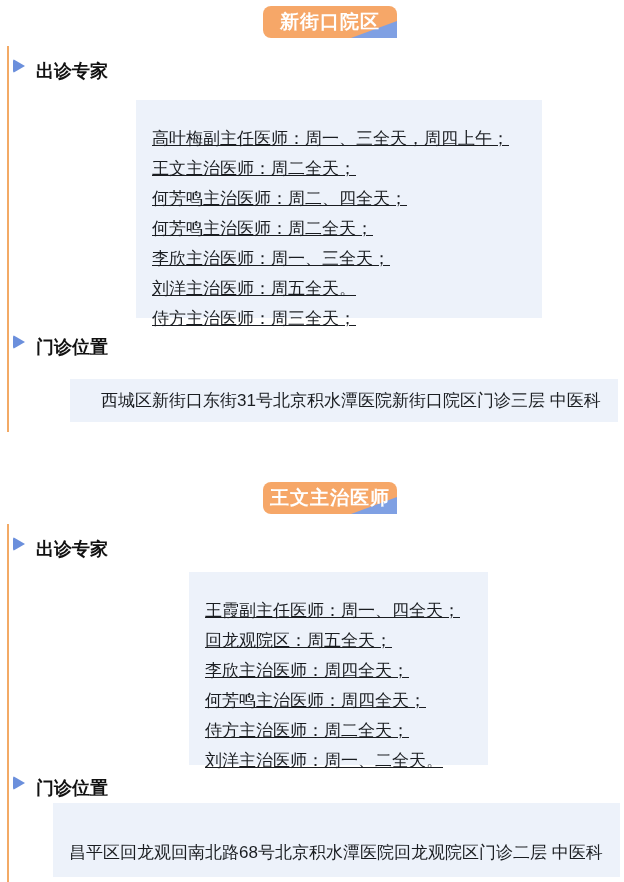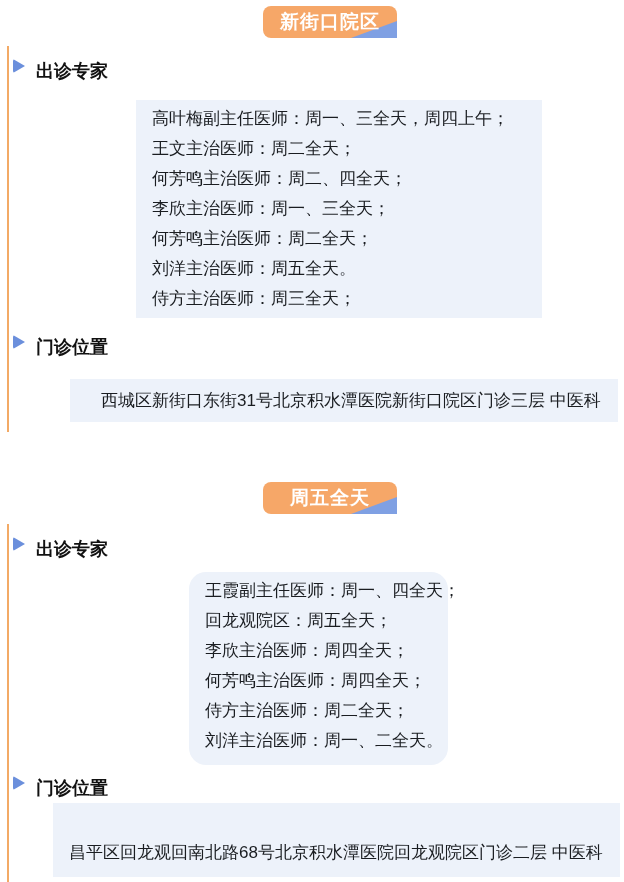--- a/index.html
+++ b/index.html
@@ -78,29 +78,29 @@
   }
   .hrow-1a { top: 59px; }
   .hrow-1b { top: 335px; }
   .hrow-2a { top: 537px; }
   .hrow-2b { top: 776px; }
   
   .box {
     position: absolute;
     background: #edf2fa;
   }
-  .experts-box { padding: 4px 10px 0 16px; }
+  .experts-box { padding: 24px 10px 0 16px; text-decoration: underline; }
   .experts-box .line {
     font-size: 17px;
     line-height: 30px;
     white-space: nowrap;
     color: #1a1d21;
   }
   .experts-1 { left: 136px; top: 100px; width: 406px; height: 218px; }
-  .experts-2 { left: 189px; top: 572px; width: 259px; height: 193px; border-radius: 17px; }
+  .experts-2 { left: 189px; top: 572px; width: 299px; height: 193px; }
   .addr {
     font-size: 17px;
     color: #1a1d21;
     white-space: nowrap;
   }
   .addr-1 {
     left: 70px; top: 379px; width: 548px; height: 43px;
     display: flex; align-items: center; padding-left: 31px;
   }
   .addr-2 {
@@ -122,37 +122,37 @@
 
   <div class="hrow hrow-1a">
     <span class="tri"></span>
     <span class="htext">出诊专家</span>
   </div>
 
   <div class="box experts-box experts-1">
     <div class="line">高叶梅副主任医师：周一、三全天，周四上午；</div>
     <div class="line">王文主治医师：周二全天；</div>
     <div class="line">何芳鸣主治医师：周二、四全天；</div>
+    <div class="line">何芳鸣主治医师：周二全天；</div>
     <div class="line">李欣主治医师：周一、三全天；</div>
-    <div class="line">何芳鸣主治医师：周二全天；</div>
     <div class="line">刘洋主治医师：周五全天。</div>
     <div class="line">侍方主治医师：周三全天；</div>
   </div>
 
   <div class="hrow hrow-1b">
     <span class="tri"></span>
     <span class="htext">门诊位置</span>
   </div>
 
   <div class="box addr addr-1">
     <span>西城区新街口东街31号北京积水潭医院新街口院区门诊三层 中医科</span>
   </div>
 
   <div class="badge badge-2">
-    <span class="badge-label">周五全天</span>
+    <span class="badge-label">王文主治医师</span>
     <span class="badge-corner"></span>
   </div>
 
   <div class="vline vline-2"></div>
 
   <div class="hrow hrow-2a">
     <span class="tri"></span>
     <span class="htext">出诊专家</span>
   </div>
 

